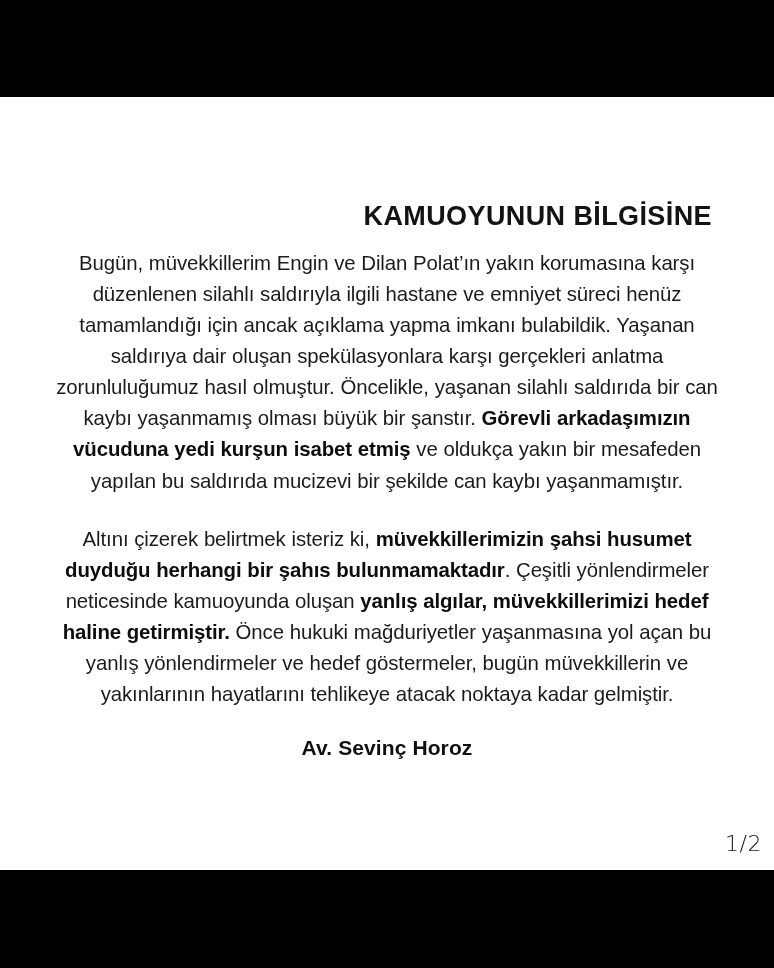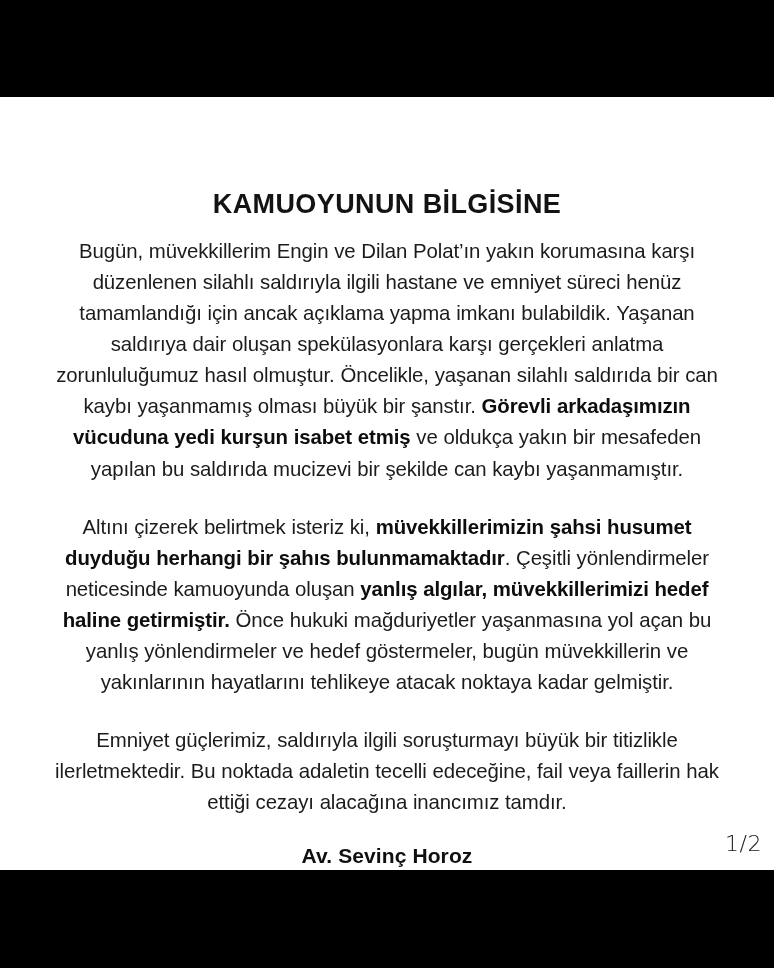--- a/index.html
+++ b/index.html
@@ -39,23 +39,23 @@
 
   .doc-inner {
     position: absolute;
     left: 50px;
     top: 0;
     width: 674px;
     height: 100%;
   }
 
   .doc-title {
-    margin: 0;
+    margin: 12px;
     padding-top: 91px;
-    text-align: center;
+    text-align: right;
     font-size: 27px;
     font-weight: bold;
     letter-spacing: 0.4px;
     color: #131313;
     line-height: 1.2;
   }
 
   .body-block {
     margin-top: 16px;
   }
@@ -104,21 +104,20 @@
   <div class="letterbox top"></div>
 
   <div class="document">
     <div class="doc-inner">
 
       <h1 class="doc-title">KAMUOYUNUN BİLGİSİNE</h1>
 
       <div class="body-block">
         <p class="para"><span>Bugün, müvekkillerim Engin ve Dilan Polat’ın yakın korumasına karşı düzenlenen silahlı saldırıyla ilgili hastane ve emniyet süreci henüz tamamlandığı için ancak açıklama yapma imkanı bulabildik. Yaşanan saldırıya dair oluşan spekülasyonlara karşı gerçekleri anlatma zorunluluğumuz hasıl olmuştur. Öncelikle, yaşanan silahlı saldırıda bir can kaybı yaşanmamış olması büyük bir şanstır. </span><b>Görevli arkadaşımızın vücuduna yedi kurşun isabet etmiş</b><span> ve oldukça yakın bir mesafeden yapılan bu saldırıda mucizevi bir şekilde can kaybı yaşanmamıştır.</span></p>
         <p class="para"><span>Altını çizerek belirtmek isteriz ki, </span><b>müvekkillerimizin şahsi husumet duyduğu herhangi bir şahıs bulunmamaktadır</b><span>. Çeşitli yönlendirmeler neticesinde kamuoyunda oluşan </span><b>yanlış algılar, müvekkillerimizi hedef haline getirmiştir.</b><span> Önce hukuki mağduriyetler yaşanmasına yol açan bu yanlış yönlendirmeler ve hedef göstermeler, bugün müvekkillerin ve yakınlarının hayatlarını tehlikeye atacak noktaya kadar gelmiştir.</span></p>
-        <p class="para"><span>Emniyet güçlerimiz, saldırıyla ilgili soruşturmayı büyük bir titizlikle ilerletmektedir. Bu noktada adaletin tecelli edeceğine, fail veya faillerin hak ettiği cezayı alacağına inancımız tamdır.</span></p>
       </div>
 
       <p class="signature">Av. Sevinç Horoz</p>
 
     </div>
 
     <div class="page-indicator">1/2</div>
   </div>
 
   <div class="letterbox bottom"></div>

